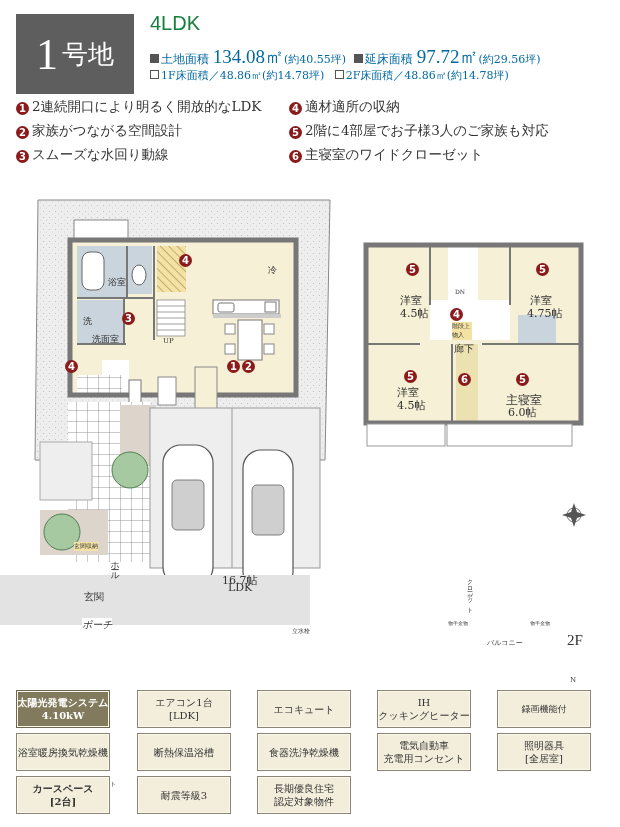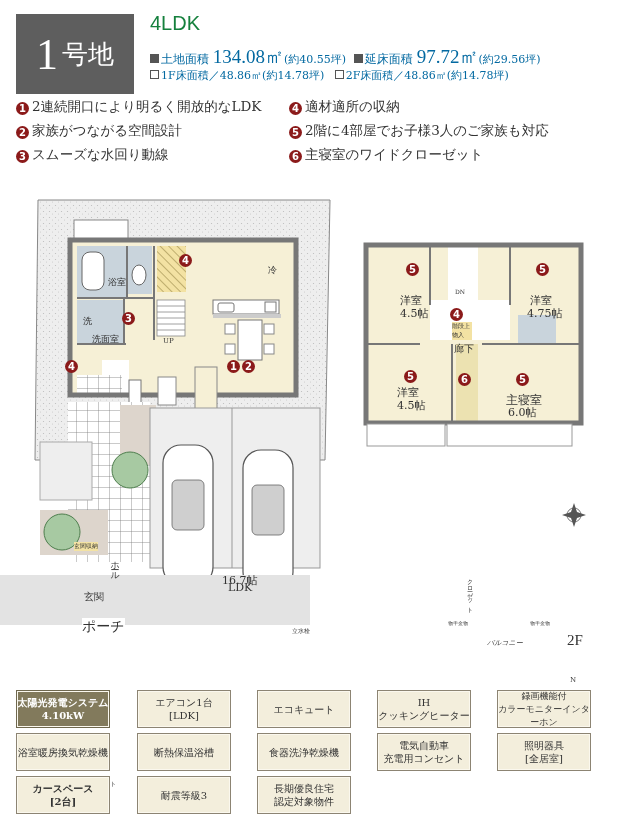--- a/index.html
+++ b/index.html
@@ -158,21 +158,21 @@
   <span class="label" style="left:108px;top:96px;">浴室</span>
   <span class="label" style="left:83px;top:135px;">洗</span>
   <span class="label" style="left:92px;top:153px;">洗面室</span>
   <span class="label" style="left:268px;top:84px;">冷</span>
   <span class="label" style="left:163px;top:157px;font-size:7px;">UP</span>
   <span class="label" style="left:228px;top:378px;font-size:11px;margin-top:23px;">LDK</span>
   <span class="label" style="left:222px;top:393px;font-size:11px;">16.7帖</span>
   <span class="label" style="left:108px;top:375px;writing-mode:vertical-rl;">ホール</span>
   <span class="label" style="left:84px;top:410px;font-size:10px;">玄関</span>
   <span class="label" style="left:74px;top:362px;font-size:6px;background:#f3e2a3;">玄関収納</span>
-  <span class="label" style="left:82px;top:438px;font-size:14px;background:#fff;">ポーチ</span>
+  <span class="label" style="left:82px;top:438px;font-size:10px;background:#fff;font-style:italic;">ポーチ</span>
   <span class="label" style="left:292px;top:447px;font-size:6px;">立水栓</span>
   <span class="label" style="left:98px;top:600px;font-size:6px;">ポスト</span>
   <span class="label" style="left:326px;top:598px;font-size:17px;font-family:'Liberation Serif',serif;">1F</span>
   <span class="label" style="left:170px;top:622px;font-size:9px;font-weight:bold;">道路</span>
 
   <span class="mk" style="position:absolute;left:65px;top:180px;">4</span>
   <span class="mk" style="position:absolute;left:122px;top:132px;">3</span>
   <span class="mk" style="position:absolute;left:179px;top:74px;">4</span>
   <span class="mk" style="position:absolute;left:227px;top:180px;">1</span>
   <span class="mk" style="position:absolute;left:242px;top:180px;">2</span>
@@ -182,21 +182,21 @@
   <span class="label" style="left:530px;top:113px;font-size:11px;">洋室</span>
   <span class="label" style="left:527px;top:126px;font-size:11px;">4.75帖</span>
   <span class="label" style="left:397px;top:205px;font-size:11px;">洋室</span>
   <span class="label" style="left:397px;top:218px;font-size:11px;">4.5帖</span>
   <span class="label" style="left:506px;top:212px;font-size:12px;">主寝室</span>
   <span class="label" style="left:508px;top:225px;font-size:11px;">6.0帖</span>
   <span class="label" style="left:454px;top:162px;font-size:10px;">廊下</span>
   <span class="label" style="left:455px;top:108px;font-size:6px;">DN</span>
   <span class="label" style="left:452px;top:142px;font-size:6px;width:20px;white-space:normal;background:#f3e2a3;">階段上物入</span>
   <span class="label" style="left:465px;top:395px;font-size:6px;writing-mode:vertical-rl;">クローゼット</span>
-  <span class="label" style="left:487px;top:458px;font-size:7px;font-style:italic;">バルコニー</span>
+  <span class="label" style="left:487px;top:458px;font-size:7px;">バルコニー</span>
   <span class="label" style="left:448px;top:440px;font-size:5px;">物干金物</span>
   <span class="label" style="left:530px;top:440px;font-size:5px;">物干金物</span>
   <span class="label" style="left:567px;top:452px;font-size:15px;font-family:'Liberation Serif',serif;">2F</span>
   <span class="label" style="left:570px;top:496px;font-size:7px;">N</span>
 
   <span class="mk" style="position:absolute;left:406px;top:83px;">5</span>
   <span class="mk" style="position:absolute;left:536px;top:83px;">5</span>
   <span class="mk" style="position:absolute;left:404px;top:190px;">5</span>
   <span class="mk" style="position:absolute;left:516px;top:193px;">5</span>
   <span class="mk" style="position:absolute;left:450px;top:128px;">4</span>
@@ -223,21 +223,20 @@
     </div>
   <div class="equip" style="left:377px;top:690px;">
       <div>
         <div>IH</div>
         <div>クッキングヒーター</div>
       </div>
     </div>
   <div class="equip" style="left:497px;top:690px;font-size:9px;">
       <div>
         <div>録画機能付</div>
-        <div>カラーモニターインターホン</div>
       </div>
     </div>
 
   <div class="equip" style="left:16px;top:733px;text-align:center;">
       <div>
         <div>浴室暖房換気乾燥機</div>
       </div>
     </div>
   <div class="equip" style="left:137px;top:733px;">
       <div>

